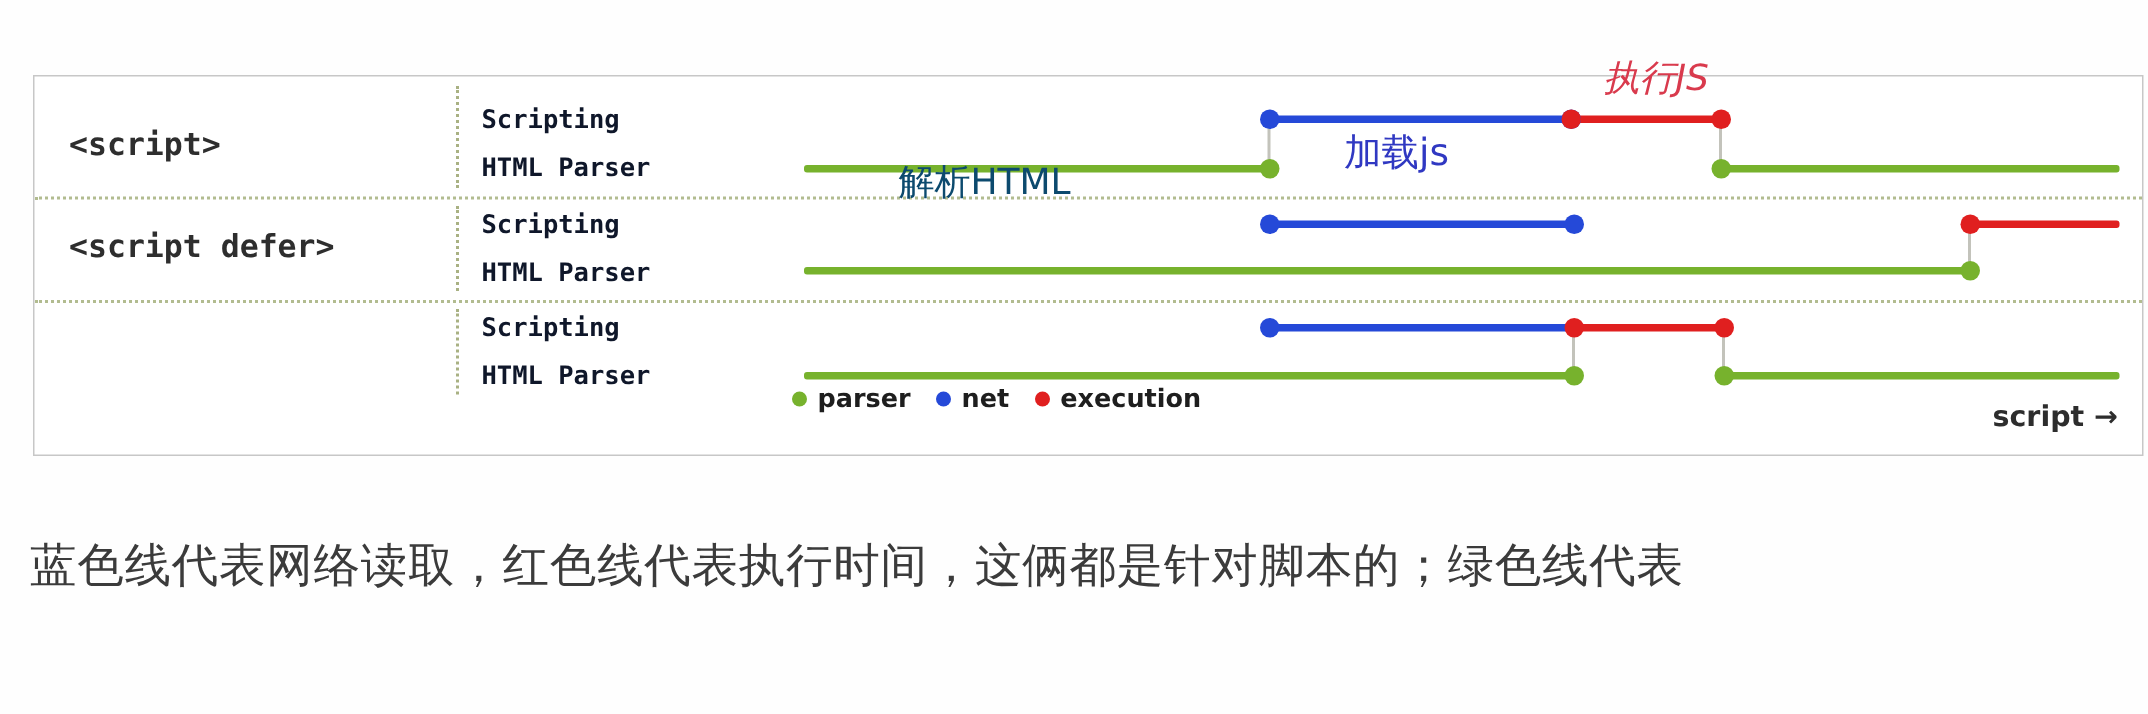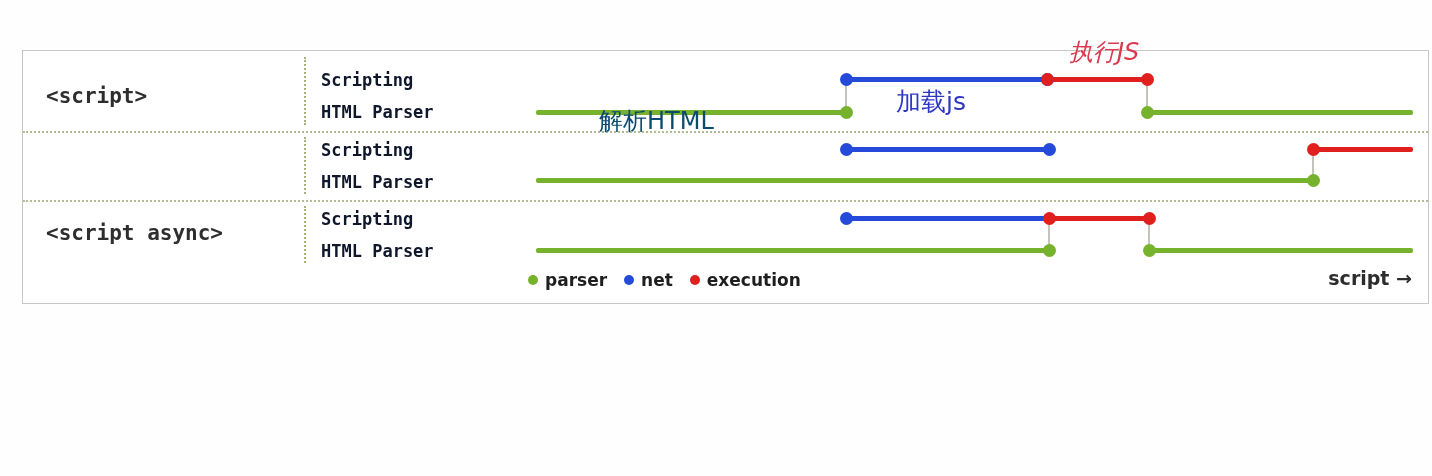--- a/index.html
+++ b/index.html
@@ -19,21 +19,21 @@
   }
   .track-label {
     position:absolute; left:298px; font-family:"DejaVu Sans Mono","Liberation Mono",monospace;
     font-weight:bold; font-size:17px; color:#0f172a; white-space:pre;
   }
   .seg  { position:absolute; height:5px; border-radius:2px; }
   .dot  { position:absolute; width:13px; height:13px; border-radius:50%; z-index:3; }
   .conn { position:absolute; width:2px; background:#c3c3bb; z-index:1; }
   .anno { position:absolute; white-space:nowrap; z-index:5; line-height:1.1; }
   .legend {
-    position:absolute; left:505px; top:219px; display:flex; gap:17px; align-items:center;
+    position:absolute; left:505px; top:205px; display:flex; gap:17px; align-items:center;
     font-weight:bold; font-size:17px; color:#1e1e1e;
   }
   .legend-item { display:flex; align-items:center; }
   .legend-dot  { width:10px; height:10px; border-radius:50%; display:inline-block; margin-right:7px; }
   .runtime {
     position:absolute; right:16px; top:216px; font-weight:bold; font-size:19px; color:#2d2d2d;
   }
   .caption {
     position:absolute; left:20px; top:354px; font-size:31px; color:#3b3b3b;
     line-height:1.52; letter-spacing:0.5px;
@@ -56,32 +56,32 @@
       <div class="seg" style="left: 513px; top: 59px; width: 310px; background: rgb(119, 178, 45);"></div>
       <div class="dot" style="left: 817px; top: 55px; background: rgb(119, 178, 45);"></div>
       <div class="seg" style="left: 823px; top: 26px; width: 201px; background: rgb(37, 73, 216);"></div>
       <div class="dot" style="left: 817px; top: 22px; background: rgb(37, 73, 216);"></div>
       <div class="dot" style="left: 1018px; top: 22px; background: rgb(37, 73, 216);"></div>
       <div class="seg" style="left: 1024px; top: 26px; width: 100px; background: rgb(224, 31, 31);"></div>
       <div class="dot" style="left: 1018px; top: 22px; background: rgb(224, 31, 31);"></div>
       <div class="dot" style="left: 1118px; top: 22px; background: rgb(224, 31, 31);"></div>
       <div class="seg" style="left: 1124px; top: 59px; width: 266px; background: rgb(119, 178, 45);"></div>
       <div class="dot" style="left: 1118px; top: 55px; background: rgb(119, 178, 45);"></div>
+      <div class="row-label" style="top: 101px;">&lt;script defer&gt;</div>
       <div class="track-label" style="top: 89px;">Scripting</div>
       <div class="track-label" style="top: 121px;">HTML Parser</div>
       <div class="vdiv" style="left: 281px; top: 86px; height: 57px;"></div>
       <div class="conn" style="left: 1289px; top: 98px; height: 31px;"></div>
       <div class="seg" style="left: 513px; top: 127px; width: 777px; background: rgb(119, 178, 45);"></div>
       <div class="dot" style="left: 1284px; top: 123px; background: rgb(119, 178, 45);"></div>
       <div class="seg" style="left: 823px; top: 96px; width: 203px; background: rgb(37, 73, 216);"></div>
       <div class="dot" style="left: 817px; top: 92px; background: rgb(37, 73, 216);"></div>
       <div class="dot" style="left: 1020px; top: 92px; background: rgb(37, 73, 216);"></div>
       <div class="seg" style="left: 1290px; top: 96px; width: 100px; background: rgb(224, 31, 31);"></div>
       <div class="dot" style="left: 1284px; top: 92px; background: rgb(224, 31, 31);"></div>
-      <div class="row-label" style="top: 170px;">&lt;script async&gt;</div>
       <div class="track-label" style="top: 158px;">Scripting</div>
       <div class="track-label" style="top: 190px;">HTML Parser</div>
       <div class="vdiv" style="left: 281px; top: 155px; height: 57px;"></div>
       <div class="conn" style="left: 1025px; top: 167px; height: 32px;"></div>
       <div class="conn" style="left: 1125px; top: 167px; height: 32px;"></div>
       <div class="seg" style="left: 513px; top: 197px; width: 513px; background: rgb(119, 178, 45);"></div>
       <div class="dot" style="left: 1020px; top: 193px; background: rgb(119, 178, 45);"></div>
       <div class="seg" style="left: 823px; top: 165px; width: 203px; background: rgb(37, 73, 216);"></div>
       <div class="dot" style="left: 817px; top: 161px; background: rgb(37, 73, 216);"></div>
       <div class="seg" style="left: 1026px; top: 165px; width: 100px; background: rgb(224, 31, 31);"></div>
@@ -103,15 +103,16 @@
         </div>
         <div class="legend-item">
           <span class="legend-dot" style="background: rgb(224, 31, 31);"></span>
           <span>execution</span>
         </div>
       </div>
       <div class="runtime">script →</div>
     </div>
 
   <div class="caption">
+    <div>蓝色线代表网络读取，红色线代表执行时间，这俩都是针对脚本的；绿色线代表</div>
   </div>
 
 </div>
 
 </body></html>

